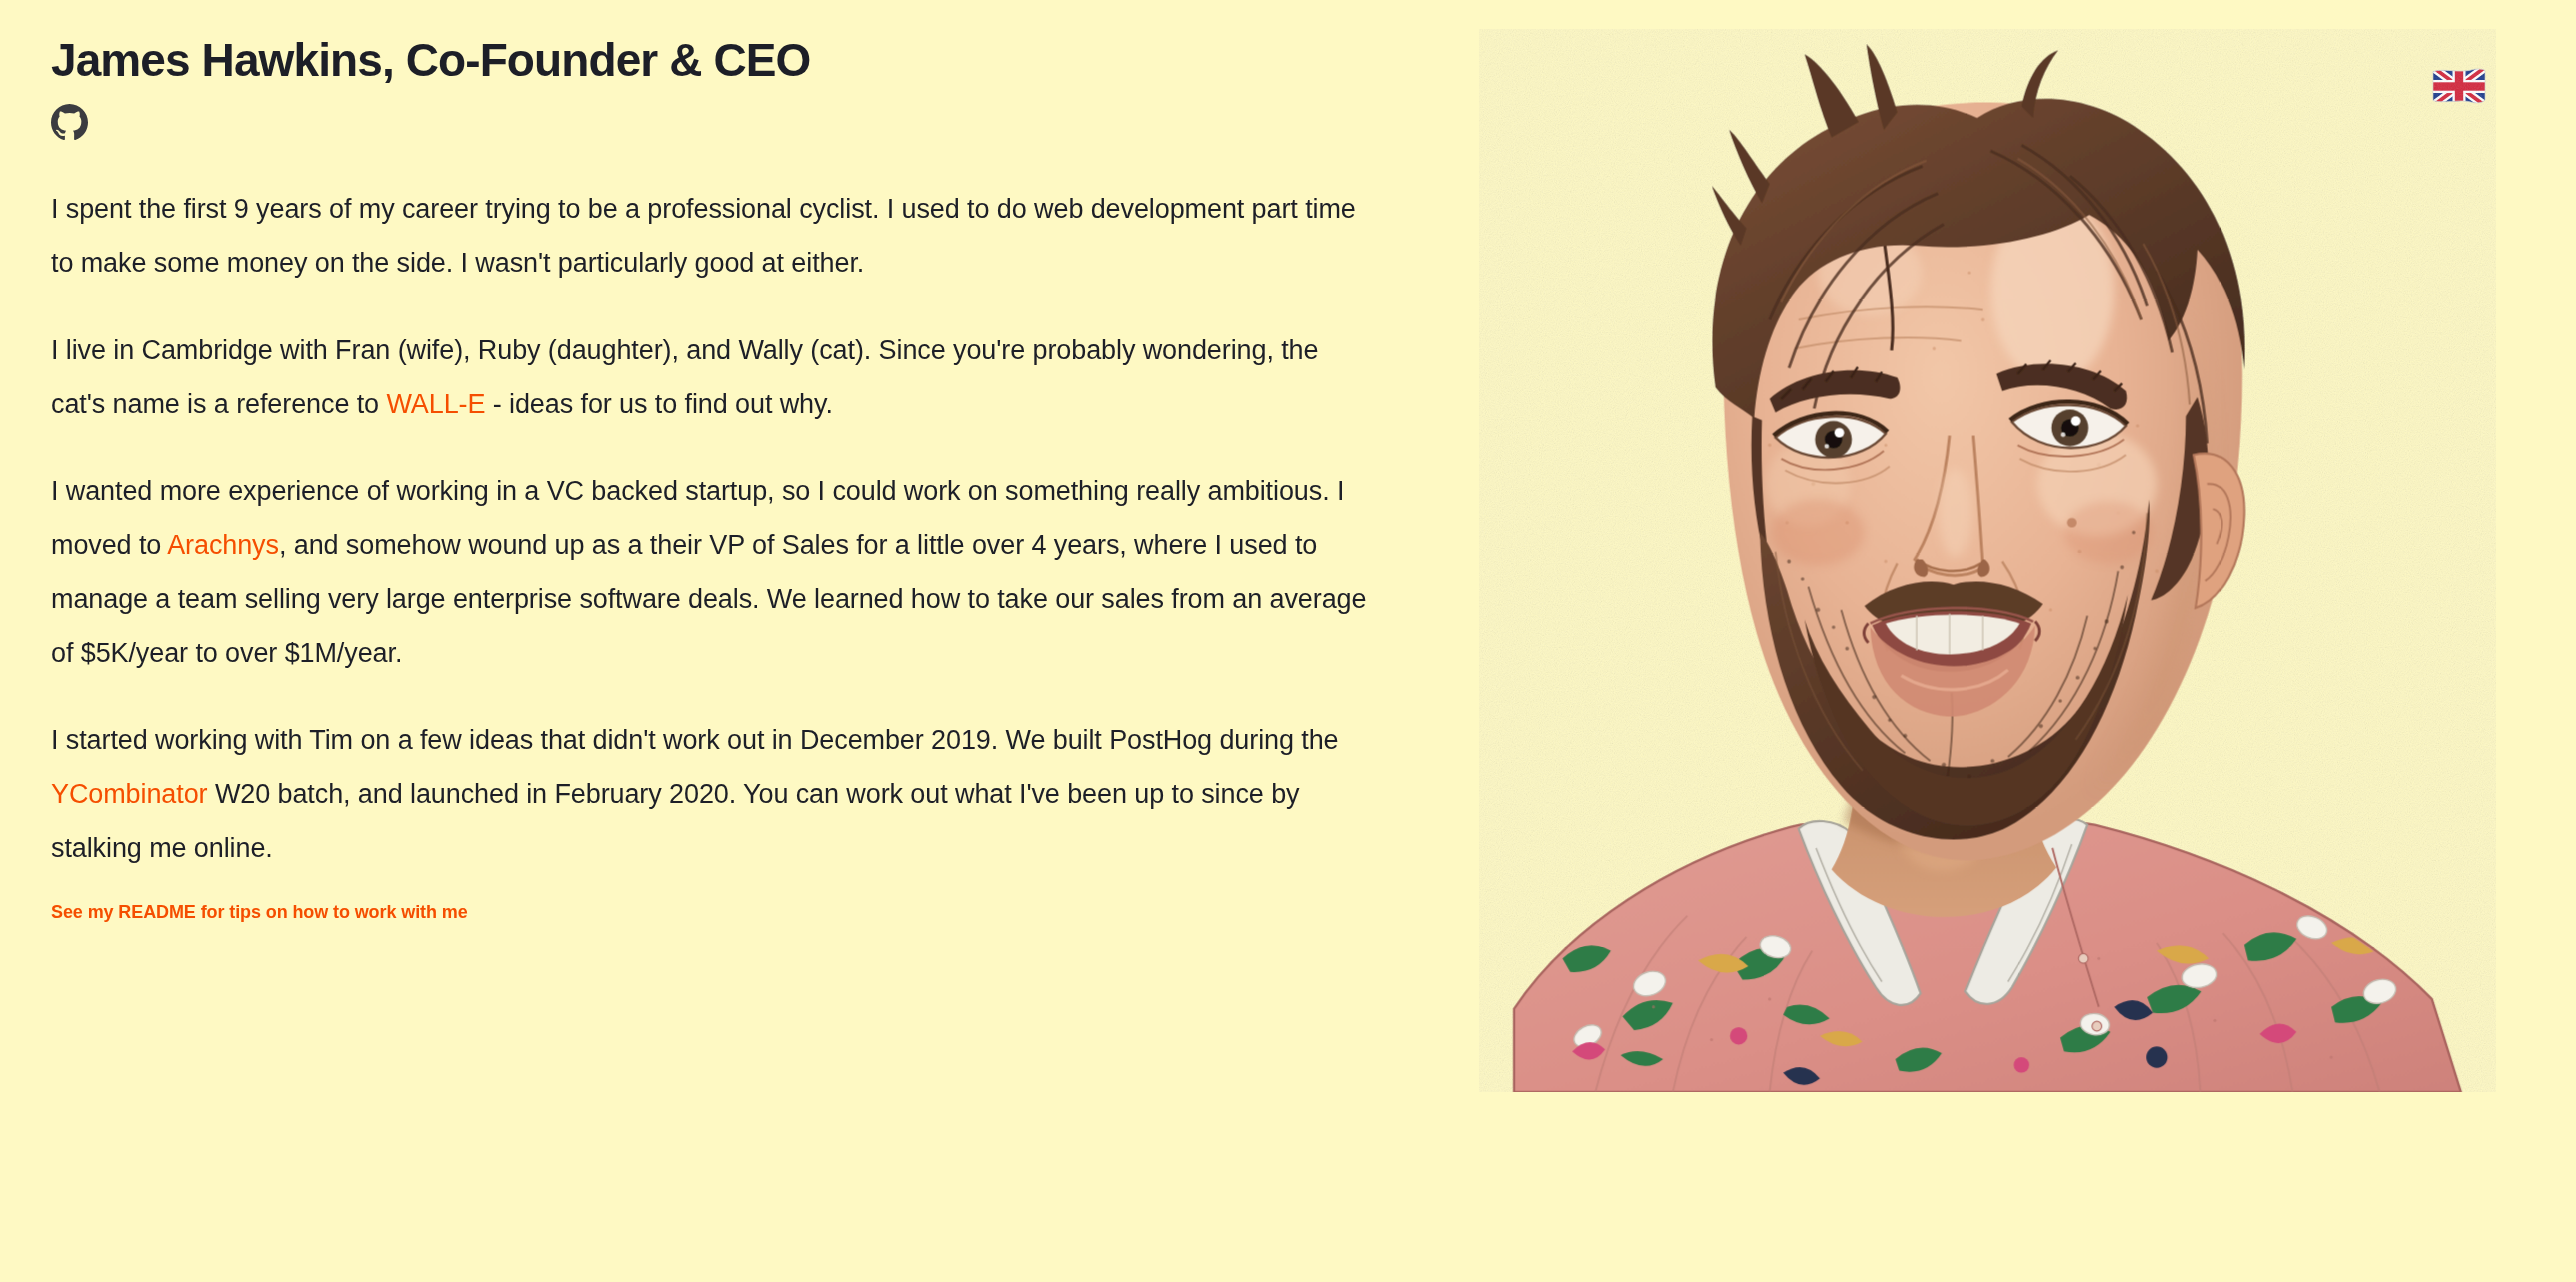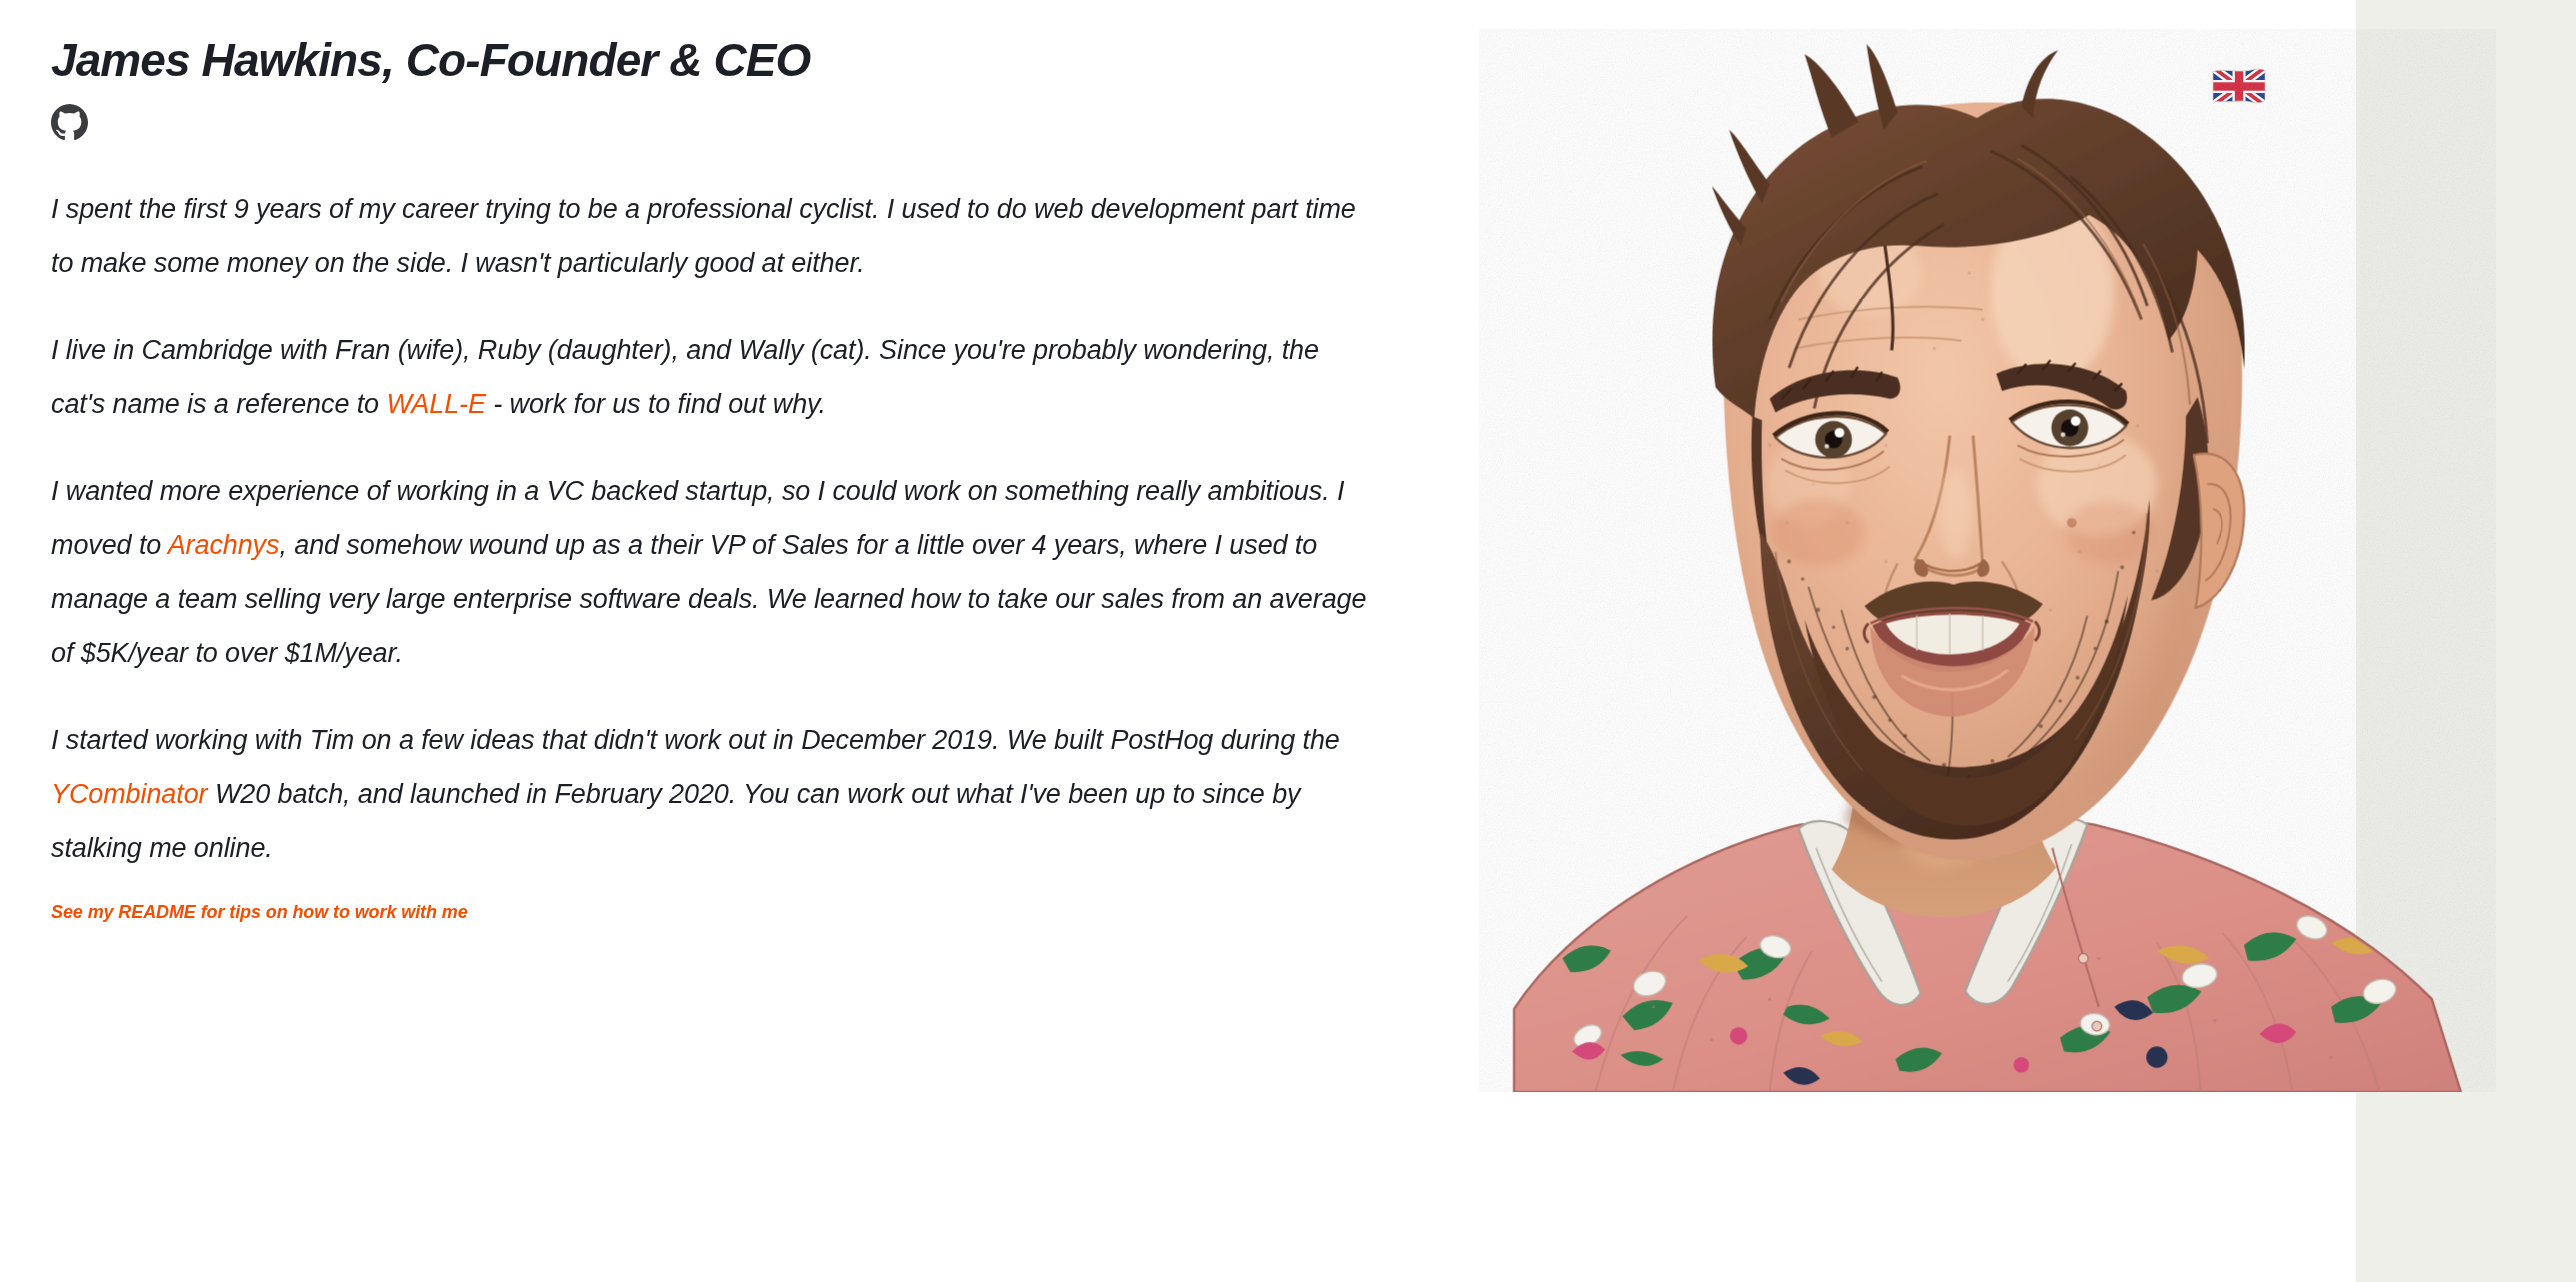--- a/index.html
+++ b/index.html
@@ -12,24 +12,23 @@
 
   body {
     background: #EEEFE9;
     font-family: "Liberation Sans", sans-serif;
     color: #1D1F27;
     position: relative;
   }
 
   .page {
     position: relative;
-    width: 2356px;
+    width: 2576px;
     height: 1282px;
-    background: #ffffff;
-    font-style: italic;
+    background: #fef9c3;
   }
 
   
 
   .content-col {
     position: absolute;
     left: 51px;
     top: 35px;
     width: 1356px;
   }
@@ -135,21 +134,21 @@
       </a>
     </div>
 
     <div class="body-copy">
 
       <p>
         <span>I spent the first 9 years of my career trying to be a professional cyclist. I used to do web development part time to make some money on the side. I wasn't particularly good at either.</span>
       </p>
 
       <p>
-        <span>I live in Cambridge with Fran (wife), Ruby (daughter), and Wally (cat). Since you're probably wondering, the cat's name is a reference to </span><a class="inline-link" href="#">WALL-E</a><span> - work for us to find out why.</span>
+        <span>I live in Cambridge with Fran (wife), Ruby (daughter), and Wally (cat). Since you're probably wondering, the cat's name is a reference to </span><a class="inline-link" href="#">WALL-E</a><span> - ideas for us to find out why.</span>
       </p>
 
 
       <p>
         <span>I wanted more experience of working in a VC backed startup, so I could work on something really ambitious. I moved to </span><a class="inline-link" href="#">Arachnys</a><span>, and somehow wound up as a their VP of Sales for a little over 4 years, where I used to manage a team selling very large enterprise software deals. We learned how to take our sales from an average of $5K/year to over $1M/year.</span>
       </p>
 
       <p>
         <span>I started working with Tim on a few ideas that didn't work out in December 2019. We built PostHog during the </span><a class="inline-link" href="#">YCombinator</a><span> W20 batch, and launched in February 2020. You can work out what I've been up to since by stalking me online.</span>
       </p>

